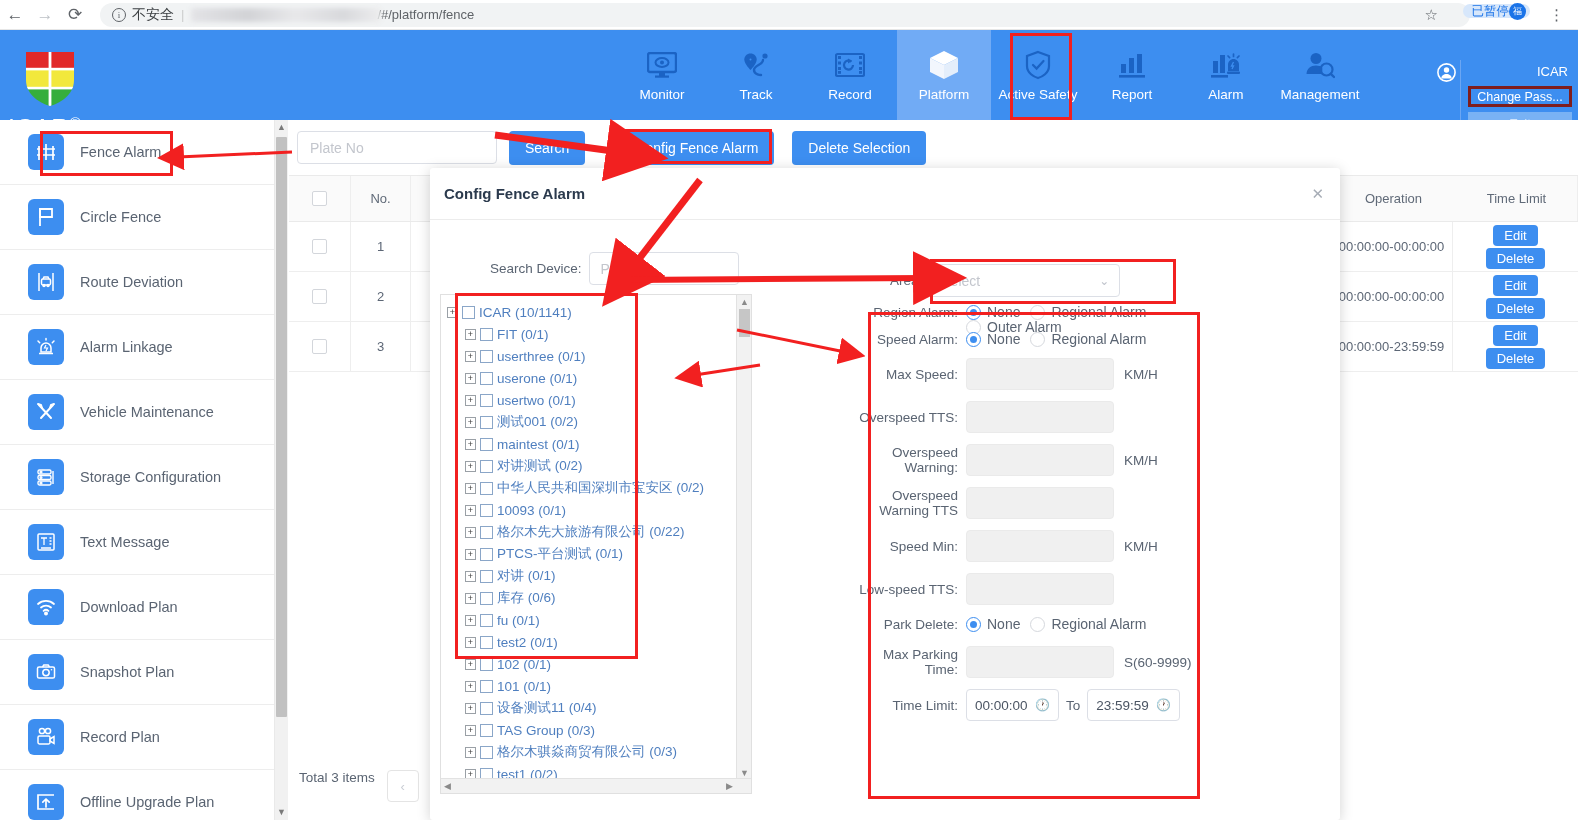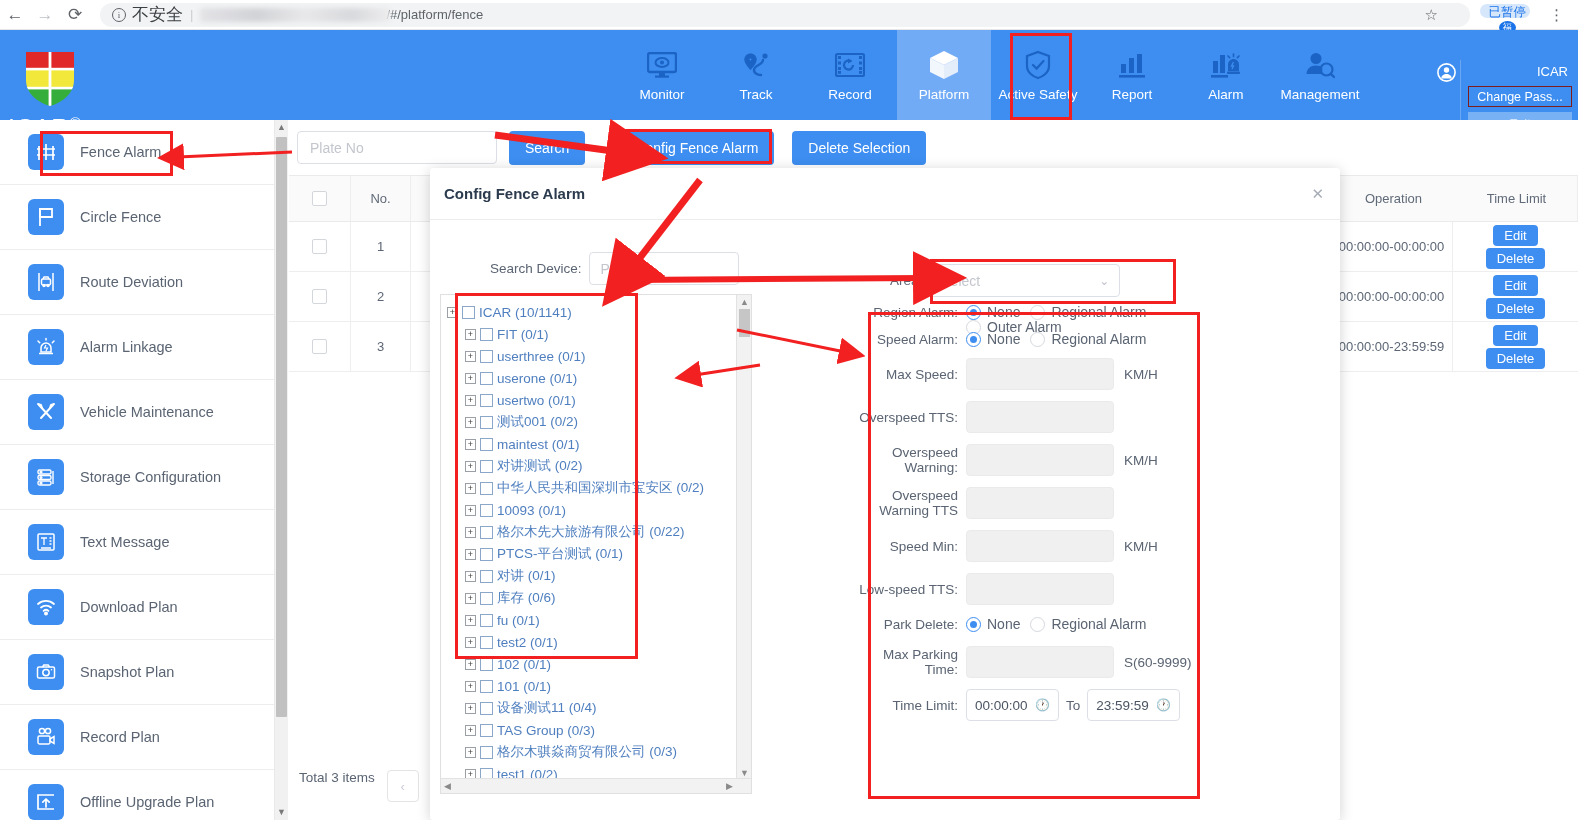--- a/index.html
+++ b/index.html
@@ -23,33 +23,33 @@
   .omnibox{
     margin-left:10px; height:24px; background:#f1f3f4; border-radius:12px;
     display:flex; align-items:center; padding:0 12px; flex:0 0 auto;
     min-width:1370px;
   }
   .info-circle{
     width:14px;height:14px;border-radius:50%;border:1.3px solid #5f6368;
     display:inline-flex;align-items:center;justify-content:center;
     font-size:9px;color:#5f6368;margin-right:6px;font-family:"Liberation Serif",serif;
   }
-  .unsafe{ color:#3c4043; font-size:17px; }
+  .unsafe{ color:#3c4043; font-size:14px; }
   .omni-div{ color:#cdcdcd; margin:0 7px; }
   .blurred-url{
     display:inline-block; width:190px; height:14px;
     background:linear-gradient(90deg,#e3e3e6,#d2d3d6 30%,#e8e8ea 55%,#d8d9dc 80%,#ededee);
     filter:blur(2.5px); border-radius:2px; margin-right:-4px;
   }
   .url-path{ color:#5f6368; font-size:13px; }
   .star{ position:absolute; right:140px; top:6px; color:#5f6368; font-size:15px; }
   .pause-chip{
     position:absolute; right:48px; top:4px; height:14px;
     background:#d7e7fb; border-radius:11px; display:flex; align-items:center;
-    padding:0 4px 0 9px; flex-direction:column;
+    padding:0 4px 0 9px; 
   }
   .pause-chip .txt{ color:#1a73e8; font-size:12.5px; }
   .pause-chip .av{
     width:17px;height:17px;border-radius:50%;background:#1a73e8;color:#fff;
     font-size:9px; display:flex;align-items:center;justify-content:center;
   }
   .kebab{ position:absolute; right:14px; top:5px; color:#5f6368;
     font-size:15px; line-height:20px; letter-spacing:0; }
 
   
@@ -78,21 +78,21 @@
   .user-box{
     position:absolute; right:0; top:30px; width:118px; height:60px;
     border-left:1px solid #6ba6f3;
   }
   .user-row{ display:flex; align-items:center; gap:8px; justify-content:flex-end;
     padding:4px 10px 0 0; }
   .user-row .uname{ color:#fff; font-size:13px; }
   .avatar-ic{ position:absolute; left:-24px; top:3px; }
   .change-pass{
     position:absolute; right:6px; top:26px; width:104px; height:21px;
-    border:1px solid #7f1d1d; color:#fff; font-size:12.5px;
+    border:3px solid #7f1d1d; color:#fff; font-size:12.5px;
     display:flex; align-items:center; justify-content:center;
   }
   .exit-btn{
     position:absolute; right:6px; top:52px; width:104px; height:22px;
     background:#79b2f4; color:#cfe3fb; font-size:13px;
     display:flex; align-items:center; justify-content:center;
   }
 
   
   .sidebar{

